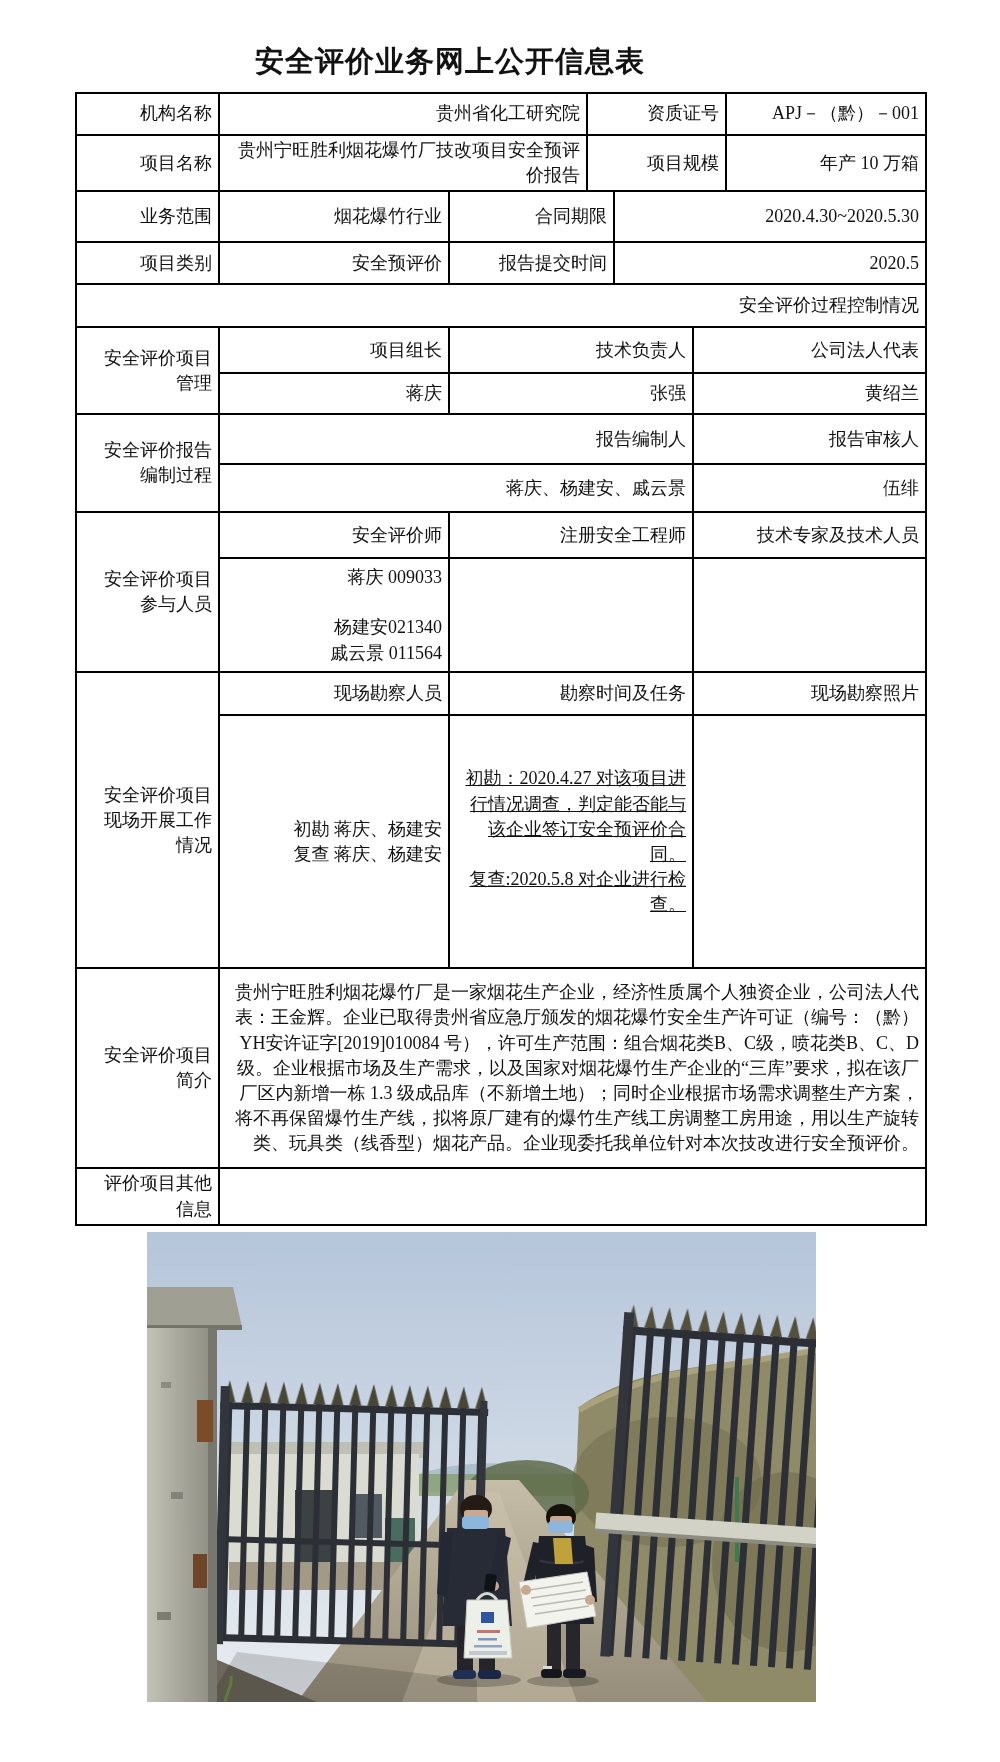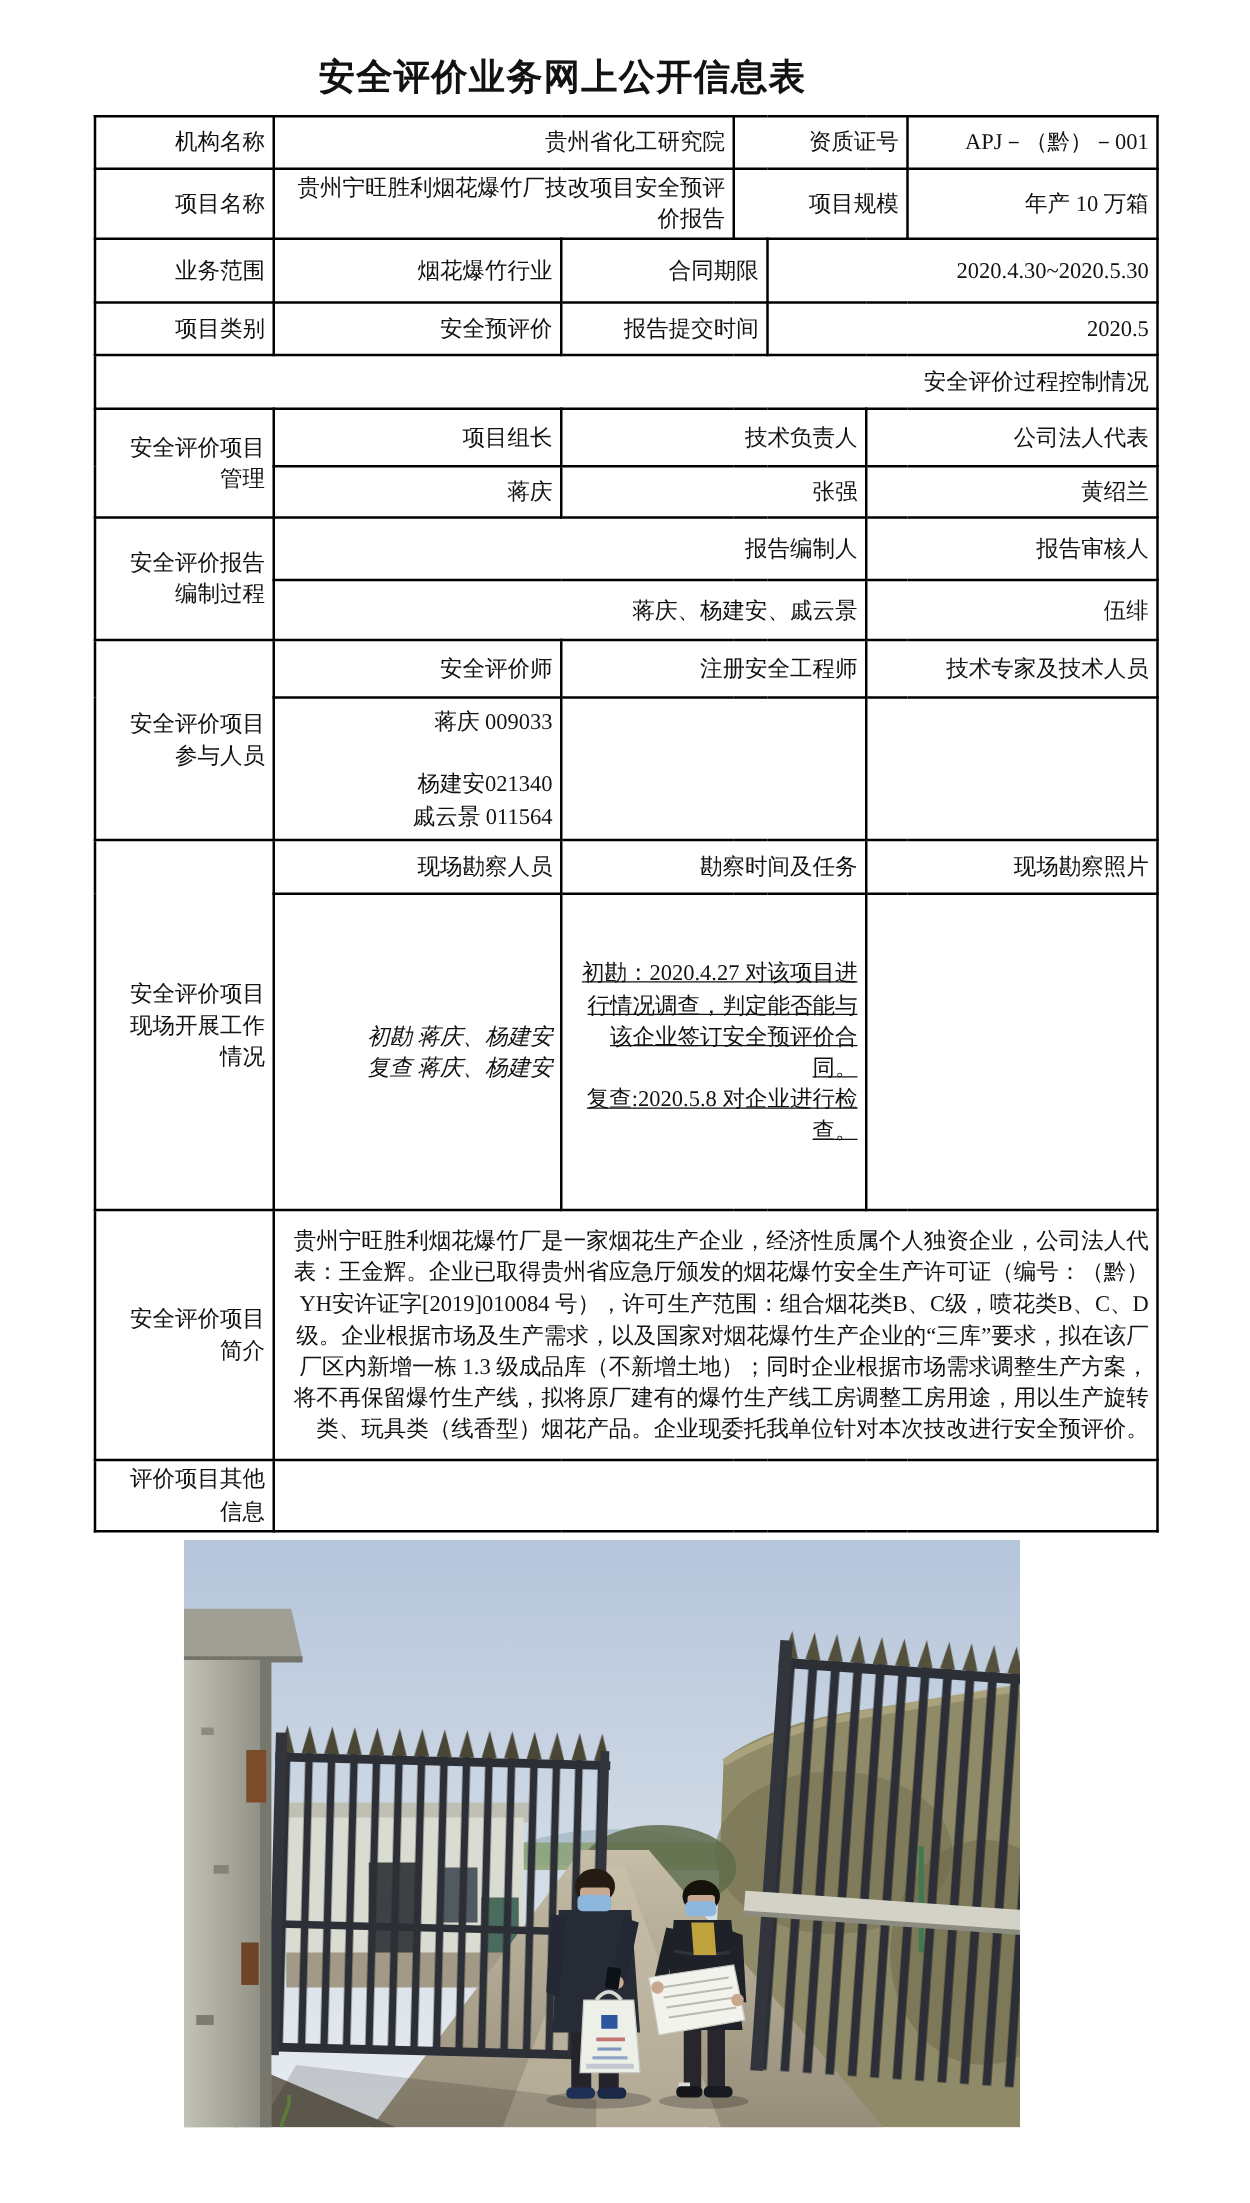--- a/index.html
+++ b/index.html
@@ -18,21 +18,21 @@
   table.info td{
     border:2px solid #000;font-size:18px;text-align:right;vertical-align:middle;
     padding:2px 6px;overflow:hidden;line-height:1.4;
   }
   td.left{text-align:left;}
   .preline{white-space:pre-line;}
   td.lbl{line-height:1.5;}
   td.lbl-wide{line-height:2.4;}
   td.para{font-size:17px;line-height:1.68;text-align:left;padding:4px 9px;}
   td.tasks{font-size:17px;line-height:2.45;text-align:left;padding:6px 8px;text-decoration:underline;}
-  td.people{line-height:2.3;font-style:italic;}
+  td.people{line-height:2.3;}
   td.members{line-height:1.45;}
   .photo-wrap{position:absolute;left:147px;top:1232px;width:669px;height:470px;overflow:hidden;}
   .photo-wrap svg{display:block;}
 </style>
 </head>
 <body>
 
 <div class="doc-title">安全评价业务网上公开信息表</div>
 
 <table class="info">

